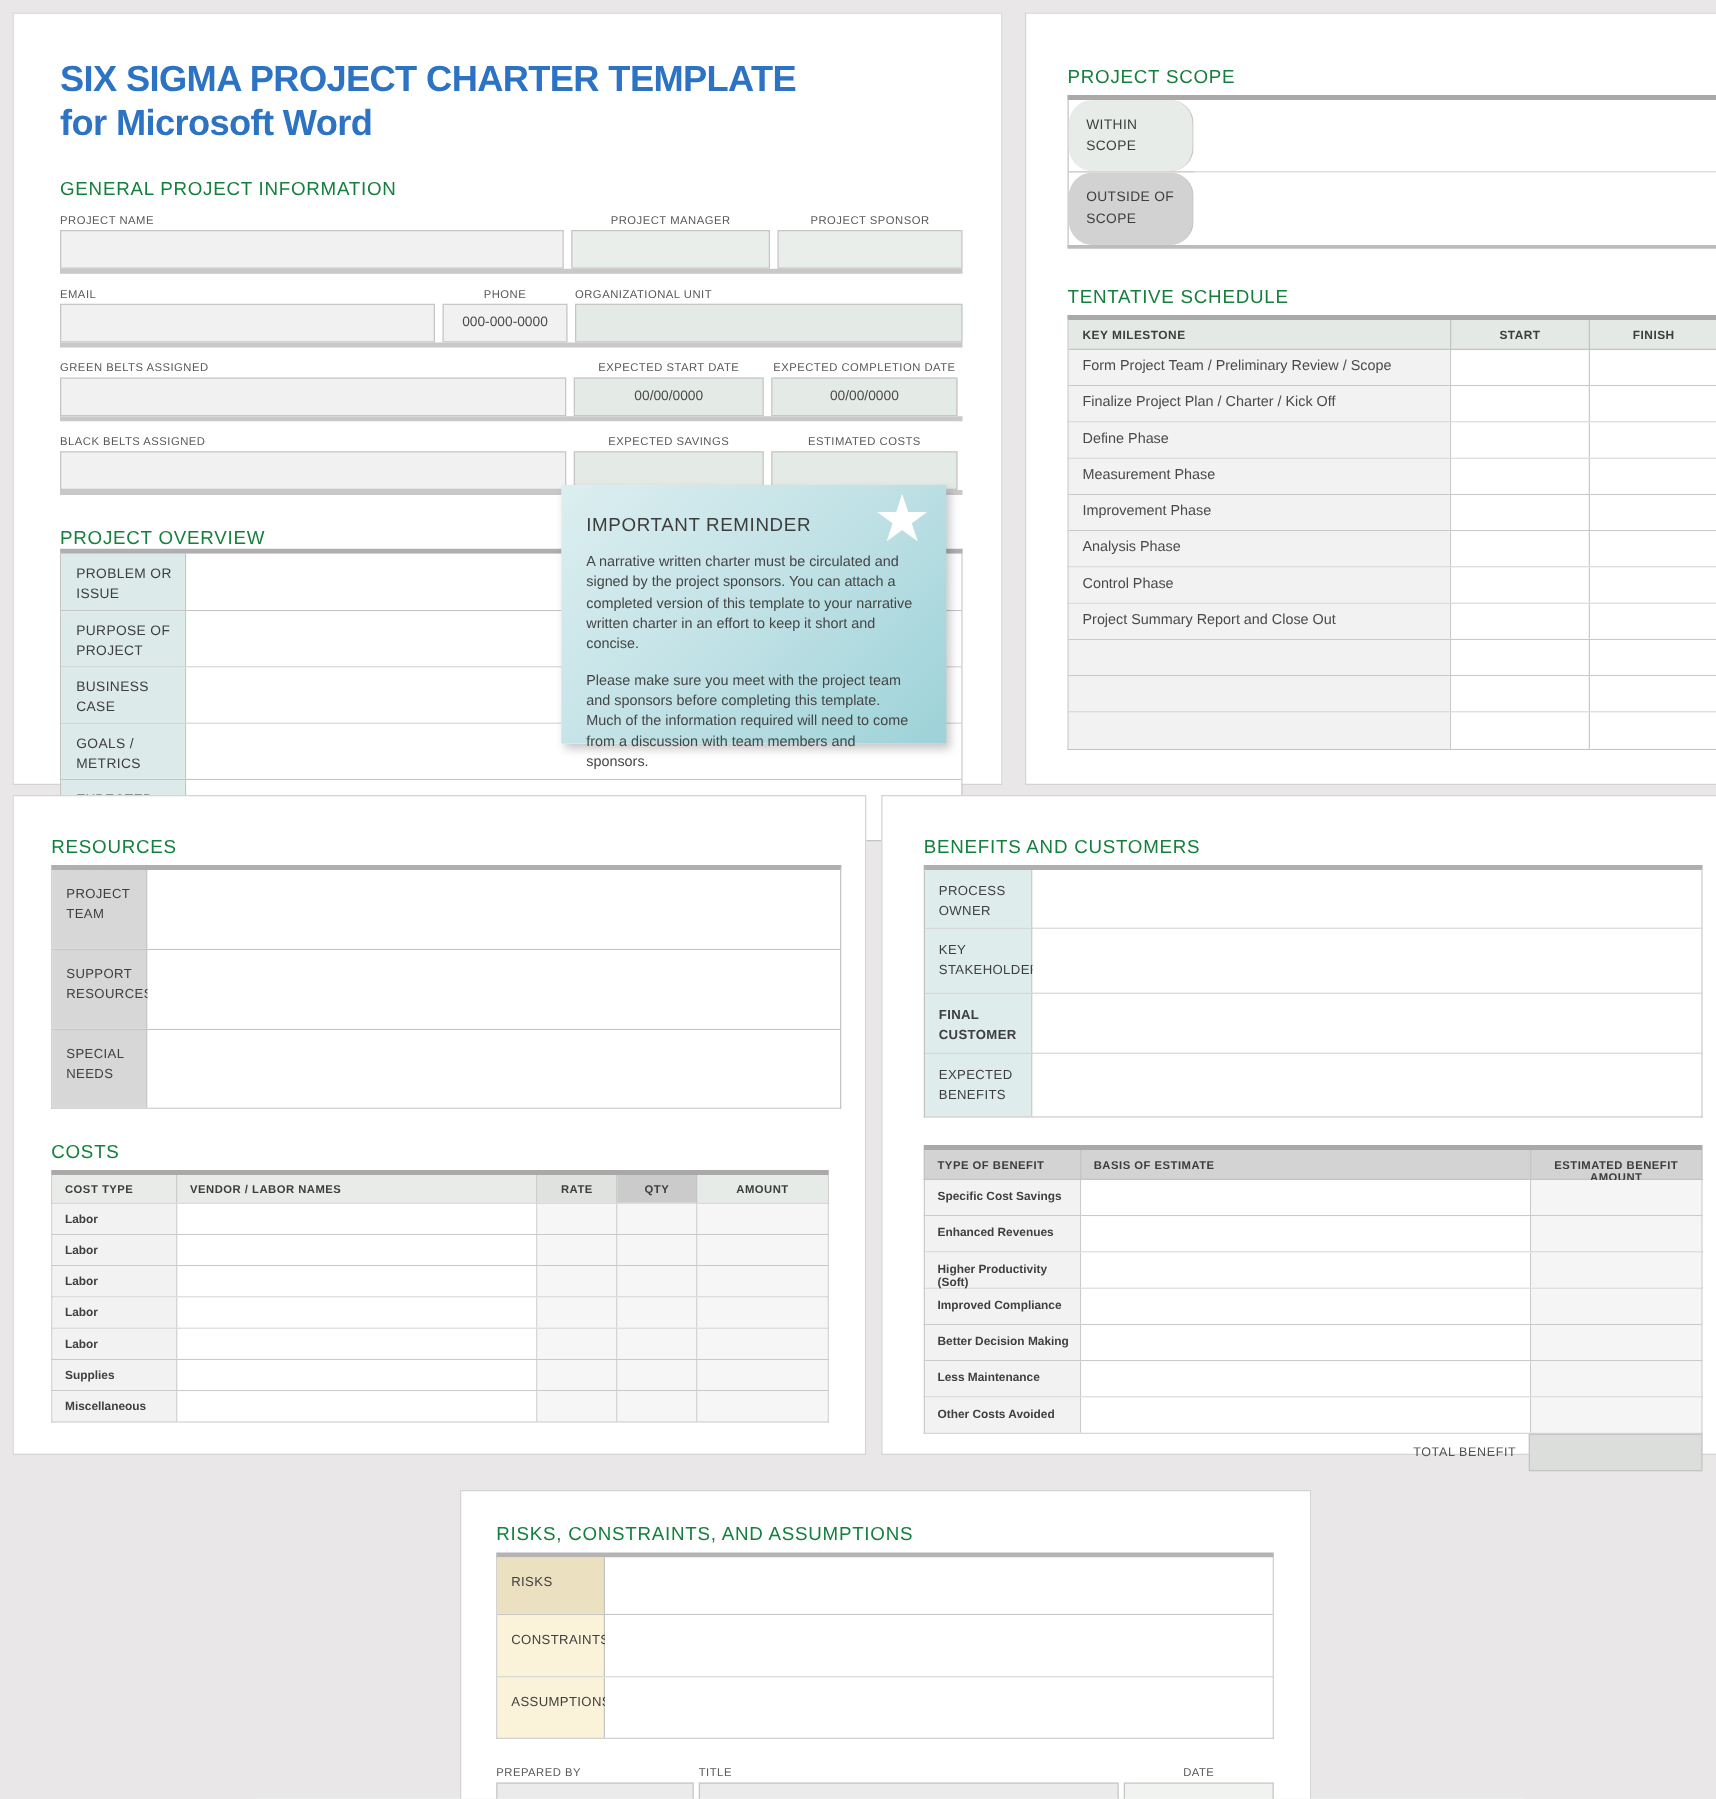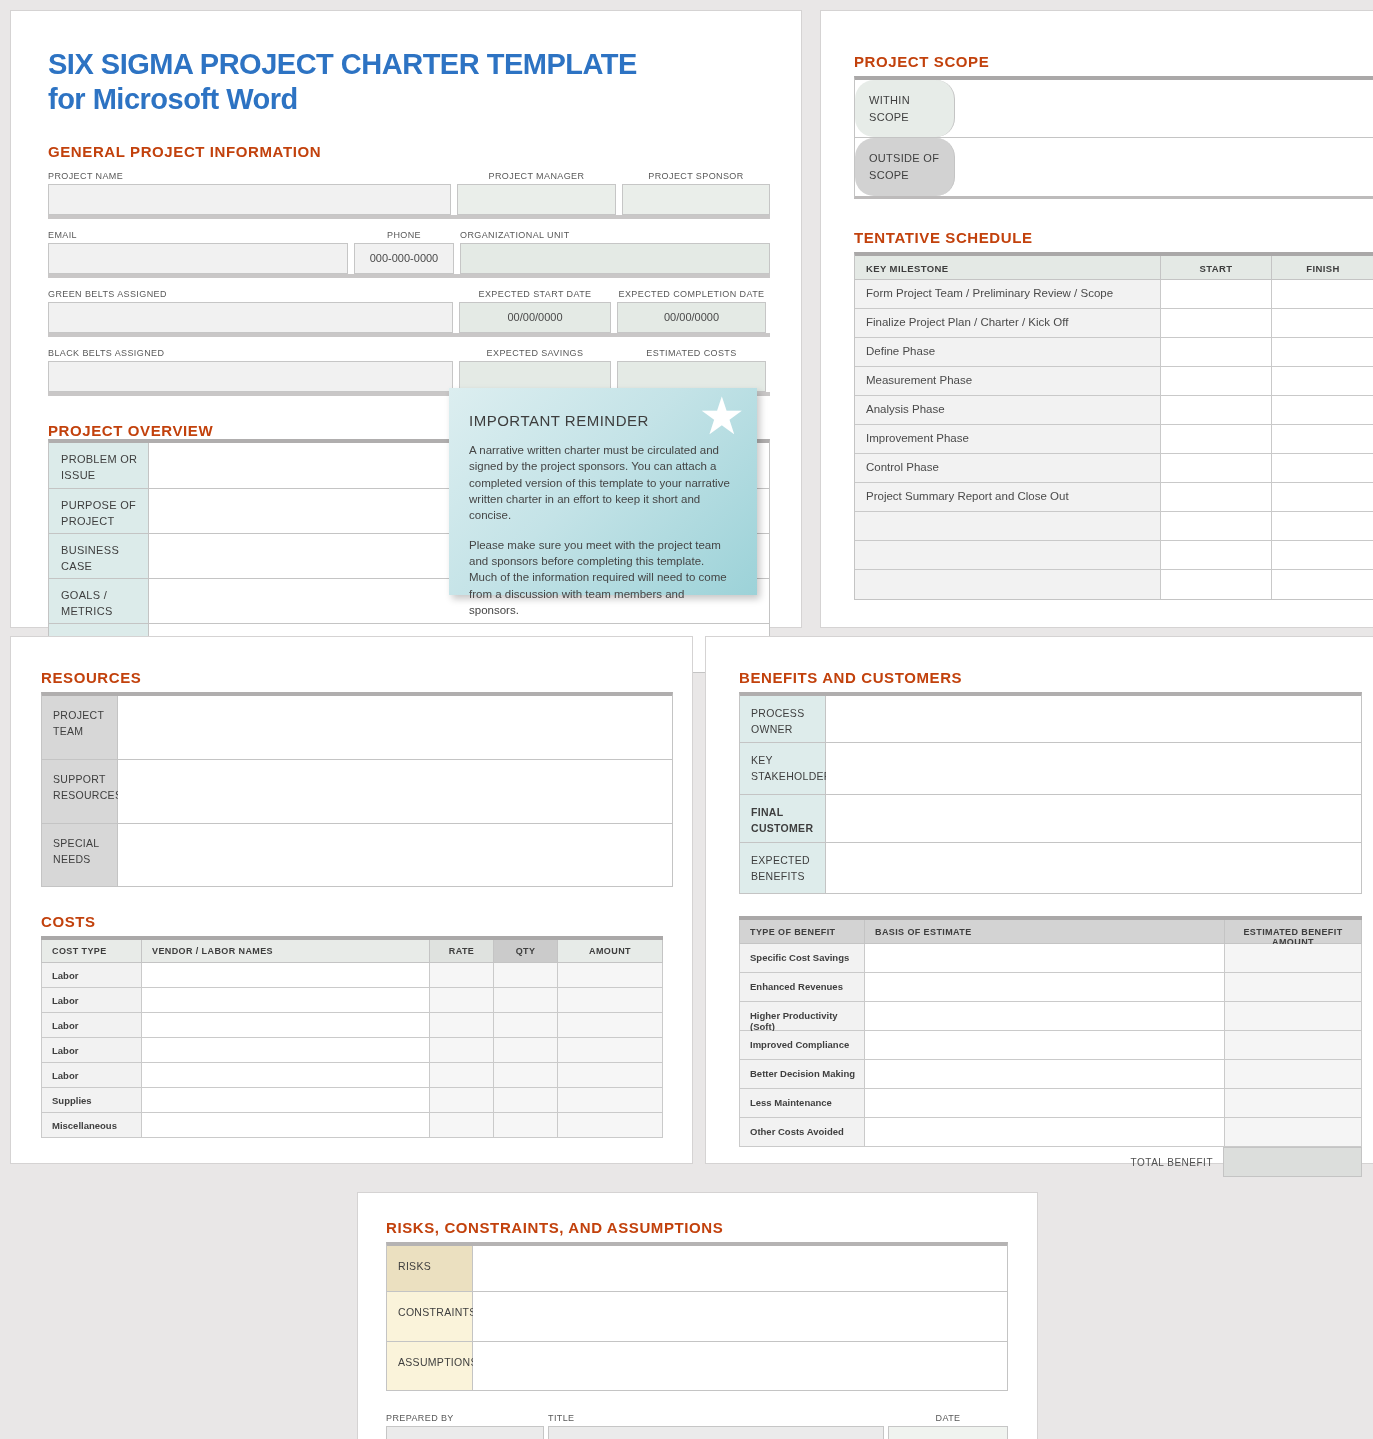--- a/index.html
+++ b/index.html
@@ -3,21 +3,21 @@
 <meta charset="utf-8">
 <style>
   html,body{margin:0;padding:0;}
   body{font-family:"Liberation Sans",sans-serif;}
   #screen{position:relative;width:1373px;height:1439px;background:#e9e7e7;overflow:hidden;}
   .panel{position:absolute;background:#ffffff;border:1px solid #d5d3d3;box-sizing:border-box;}
   *{box-sizing:border-box;}
 
   
   .doc-title{color:#2d73c3;font-weight:bold;font-size:29px;line-height:1.2;letter-spacing:-0.5px;margin:36px 0 0 37px;}
-  .sec-h{font-size:15px;color:#c2410c;letter-spacing:0.6px;font-weight:bold;}
+  .sec-h{font-size:15px;color:#15803d;letter-spacing:0.6px;font-weight:normal;}
   .lbl{font-size:9px;color:#585858;letter-spacing:0.4px;}
   .tc{text-align:center;}
 
   
   #panel-general{left:10px;top:10px;width:792px;height:618px;}
   #panel-general .sec-h{margin:26px 0 0 37px;}
   .lrow{display:flex;gap:6px;width:722px;margin:11px 0 3px 37px;}
   .frow{display:flex;gap:6px;width:722px;margin-left:37px;border-bottom:4px solid #c9c7c7;}
   .fbox{height:31px;border:1px solid #c6c6c6;background:#f1f1f1;}
   .fbox.green{background:#e4eae5;}
@@ -109,21 +109,21 @@
   .ben-hrow .bc2{padding-left:10px;border-right:1px solid #c4c4c4;}
   .ben-hrow .bc3{text-align:center;}
   .ben-row{display:flex;height:29px;border:1px solid #cacaca;border-top:none;}
   .ben-row .bc1{background:#f2f2f2;font-size:9.5px;font-weight:bold;color:#3f3f3f;padding:8px 0 0 10px;border-right:1px solid #cacaca;}
   .ben-row .bc2{background:#fff;border-right:1px solid #cacaca;}
   .ben-row .bc3{background:#f5f5f5;}
   .ben-total{display:flex;height:30px;}
   .ben-total .total-cell{width:139px;background:#dcdedc;}
 
   
-  #panel-risks{left:357px;top:1192px;width:681px;height:248px;border-bottom:none;}
+  #panel-risks{left:368px;top:1192px;width:681px;height:248px;border-bottom:none;}
   #panel-risks .sec-h{margin:26px 0 6px 28px;}
   .risk-table{margin-left:28px;width:622px;border:1px solid #c4c4c4;border-top:4px solid #b5b3b3;}
   .risk-row{display:flex;border-bottom:1px solid #c4c4c4;}
   .risk-row:last-child{border-bottom:none;}
   .risk-label{width:86px;border-right:1px solid #c4c4c4;padding:14px 6px 12px 11px;font-size:10.5px;color:#3e3e3e;letter-spacing:0.3px;}
   .risk-label.dark{background:#ebe0c0;}
   .risk-label.light{background:#faf3da;}
   .risk-value{flex:1;background:#fff;}
   .risk-row.h46{height:46px;} .risk-row.h50{height:50px;} .risk-row.h48{height:48px;}
   .sign-lrow{display:flex;gap:4px;width:622px;margin:22px 0 3px 28px;}
@@ -254,26 +254,26 @@
           <div class="m">Define Phase</div>
           <div class="s"></div>
           <div class="f"></div>
         </div>
       <div class="sched-row">
           <div class="m">Measurement Phase</div>
           <div class="s"></div>
           <div class="f"></div>
         </div>
       <div class="sched-row">
+          <div class="m">Improvement Phase</div>
+          <div class="s"></div>
+          <div class="f"></div>
+        </div>
+      <div class="sched-row">
           <div class="m">Analysis Phase</div>
-          <div class="s"></div>
-          <div class="f"></div>
-        </div>
-      <div class="sched-row">
-          <div class="m">Improvement Phase</div>
           <div class="s"></div>
           <div class="f"></div>
         </div>
       <div class="sched-row">
           <div class="m">Control Phase</div>
           <div class="s"></div>
           <div class="f"></div>
         </div>
       <div class="sched-row">
           <div class="m">Project Summary Report and Close Out</div>

